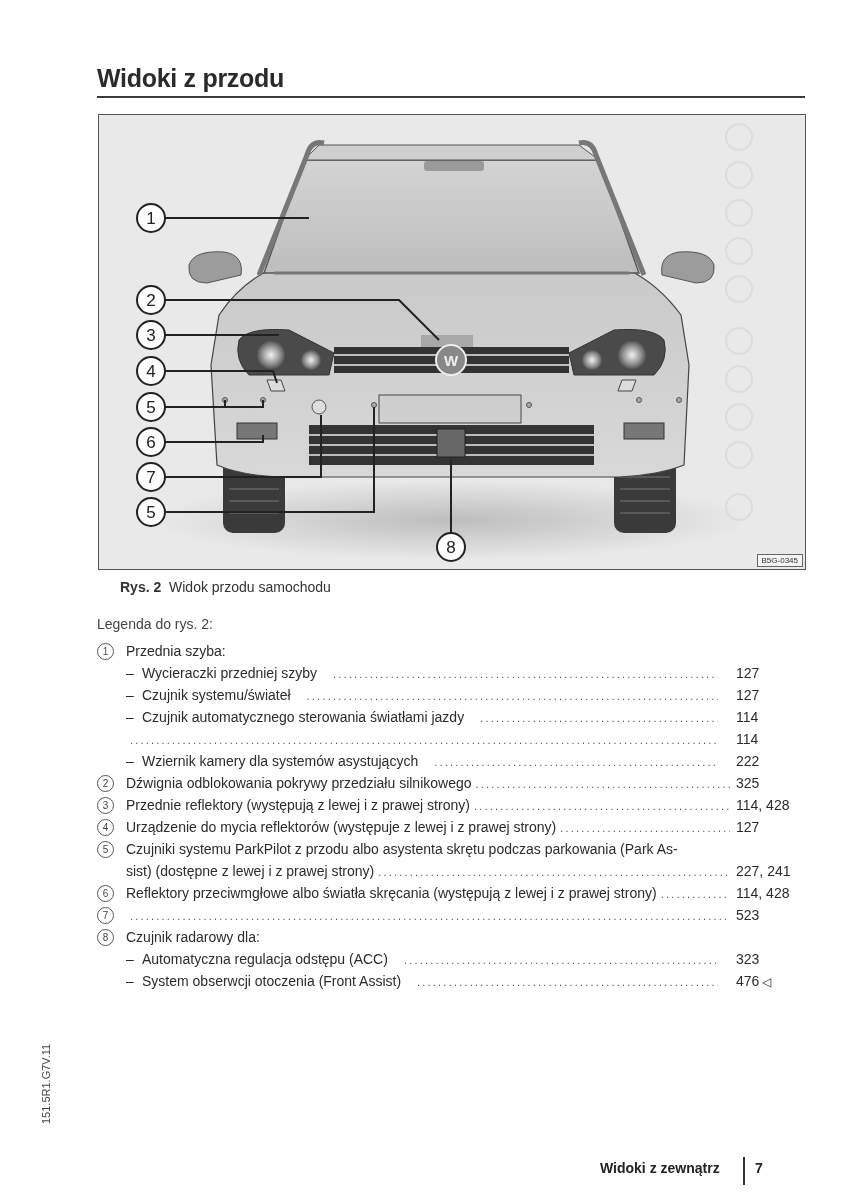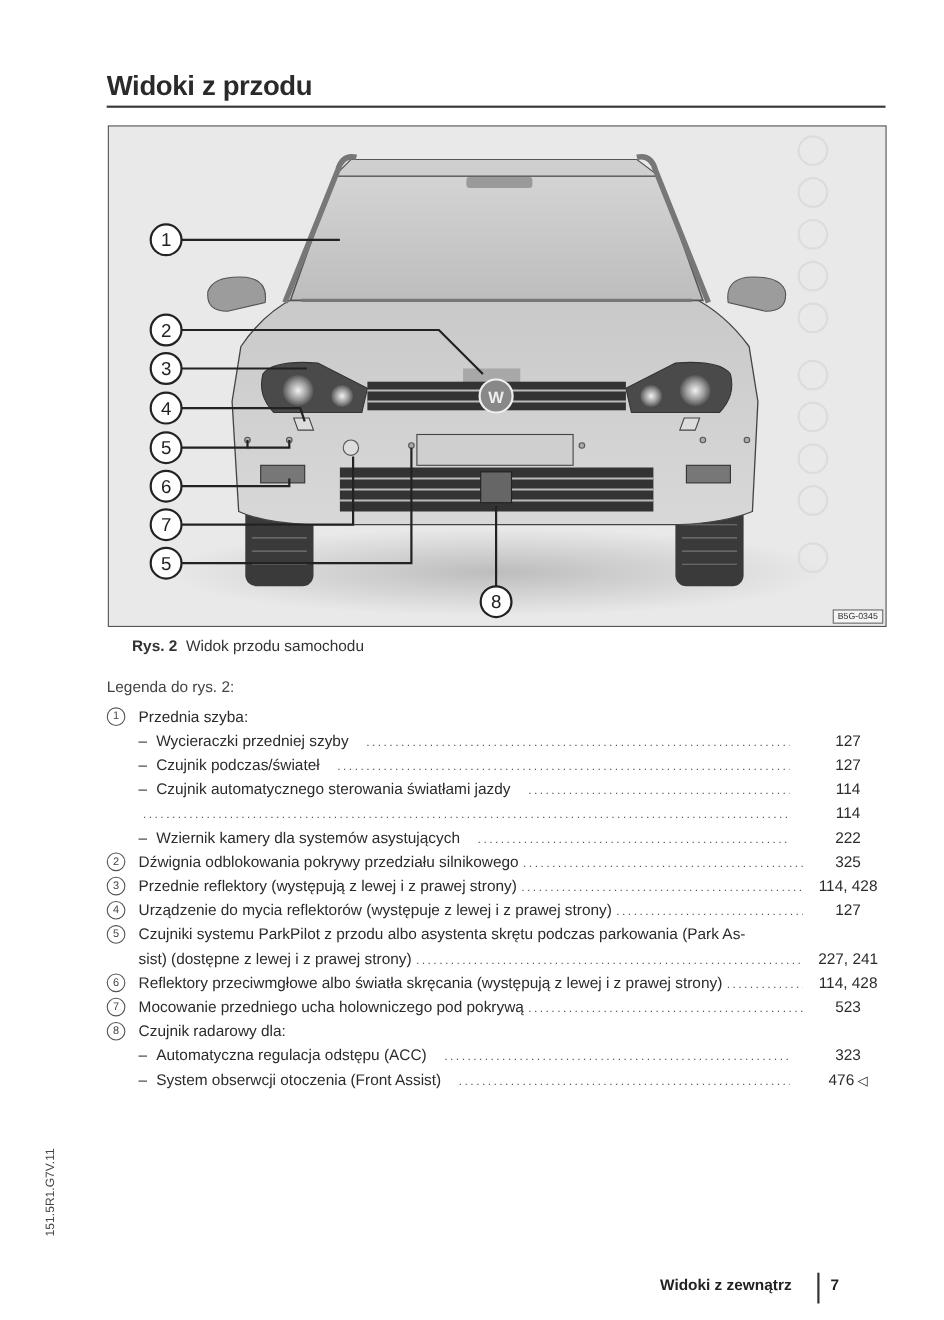--- a/index.html
+++ b/index.html
@@ -18,21 +18,21 @@
   .row.tall{height:44px;}
   .num{position:absolute;left:0;top:3px;width:15px;height:15px;border:1px solid #555;border-radius:50%;
        font-size:10px;line-height:15px;text-align:center;color:#444;}
   .main{position:absolute;left:29px;right:0;top:0;}
   .sub{position:absolute;left:29px;right:0;top:0;gap:12px;}
   .dash{display:inline-block;width:16px;}
   .leader{display:flex;align-items:baseline;white-space:nowrap;}
   .leader .txt{flex:0 0 auto;}
   .leader .dots{flex:1 1 auto;overflow:hidden;margin:0 6px 0 4px;color:#555;letter-spacing:2.2px;font-size:11px;}
   .leader .dots::before{content:"....................................................................................................................................................................................................................";}
-  .pg{flex:0 0 auto;text-align:center;min-width:70px;}
+  .pg{flex:0 0 auto;text-align:left;min-width:70px;}
   .end-mark{font-size:12px;margin-left:3px;}
   .tall .l1{position:absolute;left:29px;top:0;}
   .tall .l2{position:absolute;left:29px;right:0;top:22px;}
   .side-code{position:absolute;left:40px;top:1036px;font-size:11px;color:#444;transform:rotate(-90deg);transform-origin:left top;
              white-space:nowrap;top:1124px;}
   .footer-section{position:absolute;left:600px;top:1160px;font-size:14px;font-weight:bold;color:#222;}
   .footer-bar{position:absolute;left:743px;top:1157px;width:2px;height:28px;background:#333;}
   .footer-page{position:absolute;left:755px;top:1160px;font-size:14px;font-weight:bold;color:#222;}
 </style>
 </head>
@@ -221,21 +221,21 @@
   </div>
   <div class="row">
       <div class="sub leader">
     <span class="txt"><span class="dash">–</span><span>Wycieraczki przedniej szyby</span></span>
         <span class="dots"></span>
         <span class="pg">127</span>
       </div>
     </div>
   <div class="row">
       <div class="sub leader">
-    <span class="txt"><span class="dash">–</span><span>Czujnik podczas/świateł</span></span>
+    <span class="txt"><span class="dash">–</span><span>Czujnik systemu/świateł</span></span>
         <span class="dots"></span>
         <span class="pg">127</span>
       </div>
     </div>
   <div class="row">
       <div class="sub leader">
     <span class="txt"><span class="dash">–</span><span>Czujnik automatycznego sterowania światłami jazdy</span></span>
         <span class="dots"></span>
         <span class="pg">114</span>
       </div>
@@ -296,21 +296,20 @@
     <div class="main leader">
         <span class="txt">Reflektory przeciwmgłowe albo światła skręcania (występują z lewej i z prawej strony)</span>
         <span class="dots"></span>
         <span class="pg">114, 428</span>
       </div>
   </div>
 
   <div class="row">
     <span class="num">7</span>
     <div class="main leader">
-        <span class="txt">Mocowanie przedniego ucha holowniczego pod pokrywą</span>
         <span class="dots"></span>
         <span class="pg">523</span>
       </div>
   </div>
 
   <div class="row">
     <span class="num">8</span>
     <span class="main">Czujnik radarowy dla:</span>
   </div>
   <div class="row">

